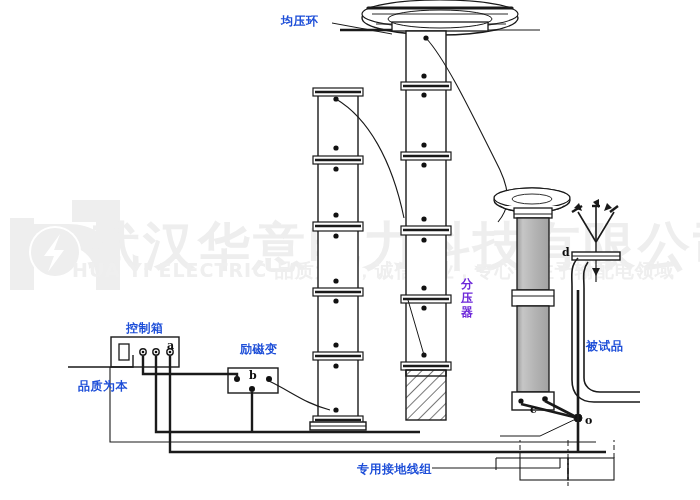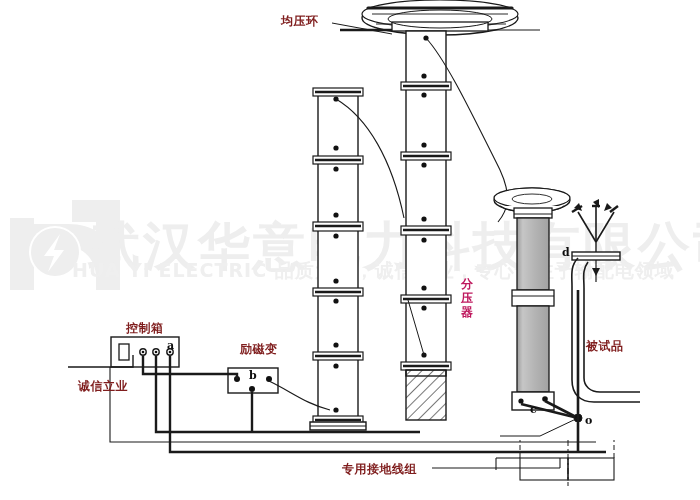--- a/index.html
+++ b/index.html
@@ -21,30 +21,30 @@
   #stage svg {
     position: absolute;
     left: 0;
     top: 0;
   }
   .lbl {
     position: absolute;
     font-family: "DejaVu Sans", "Liberation Sans", sans-serif;
     font-size: 12px;
     font-weight: bold;
-    color: #7f1d1d;
+    color: #1d4ed8;
     white-space: nowrap;
     letter-spacing: 0.5px;
   }
   .lbl-vert {
     position: absolute;
     font-family: "DejaVu Sans", "Liberation Sans", sans-serif;
     font-size: 12px;
     font-weight: bold;
-    color: #be185d;
+    color: #6d28d9;
     width: 14px;
     line-height: 14px;
     text-align: center;
     word-break: break-all;
   }
   .term {
     position: absolute;
     font-family: "DejaVu Serif", "Liberation Serif", serif;
     font-size: 11px;
     font-weight: bold;
@@ -324,27 +324,27 @@
 
     <line x1="480" y1="290" x2="510" y2="290" stroke="#1a1a1a" stroke-width="0"></line>
   </svg>
 
   <div class="lbl" style="left:281px; top:13px;">均压环</div>
 
   <div class="lbl" style="left:126px; top:320px;">控制箱</div>
 
   <div class="lbl" style="left:240px; top:341px;">励磁变</div>
 
-  <div class="lbl" style="left:78px; top:378px;">诚信立业</div>
+  <div class="lbl" style="left:78px; top:378px;">品质为本</div>
 
   <div class="lbl-vert" style="left:460px; top:277px;">分压器</div>
 
   <div class="lbl" style="left:586px; top:330px;margin-top:8px;">被试品</div>
 
-  <div class="lbl" style="left:342px; top:461px;font-family:Liberation Mono, monospace;">专用接地线组</div>
+  <div class="lbl" style="left:357px; top:461px;font-family:Liberation Mono, monospace;">专用接地线组</div>
 
   <div class="term" style="left:167px; top:339px;">a</div>
   <div class="term" style="left:249px; top:369px;">b</div>
   <div class="term" style="left:530px; top:403px;">c</div>
   <div class="term" style="left:562px; top:246px;">d</div>
   <div class="term" style="left:585px; top:414px;">o</div>
 
 </div>
 
 </body></html>

